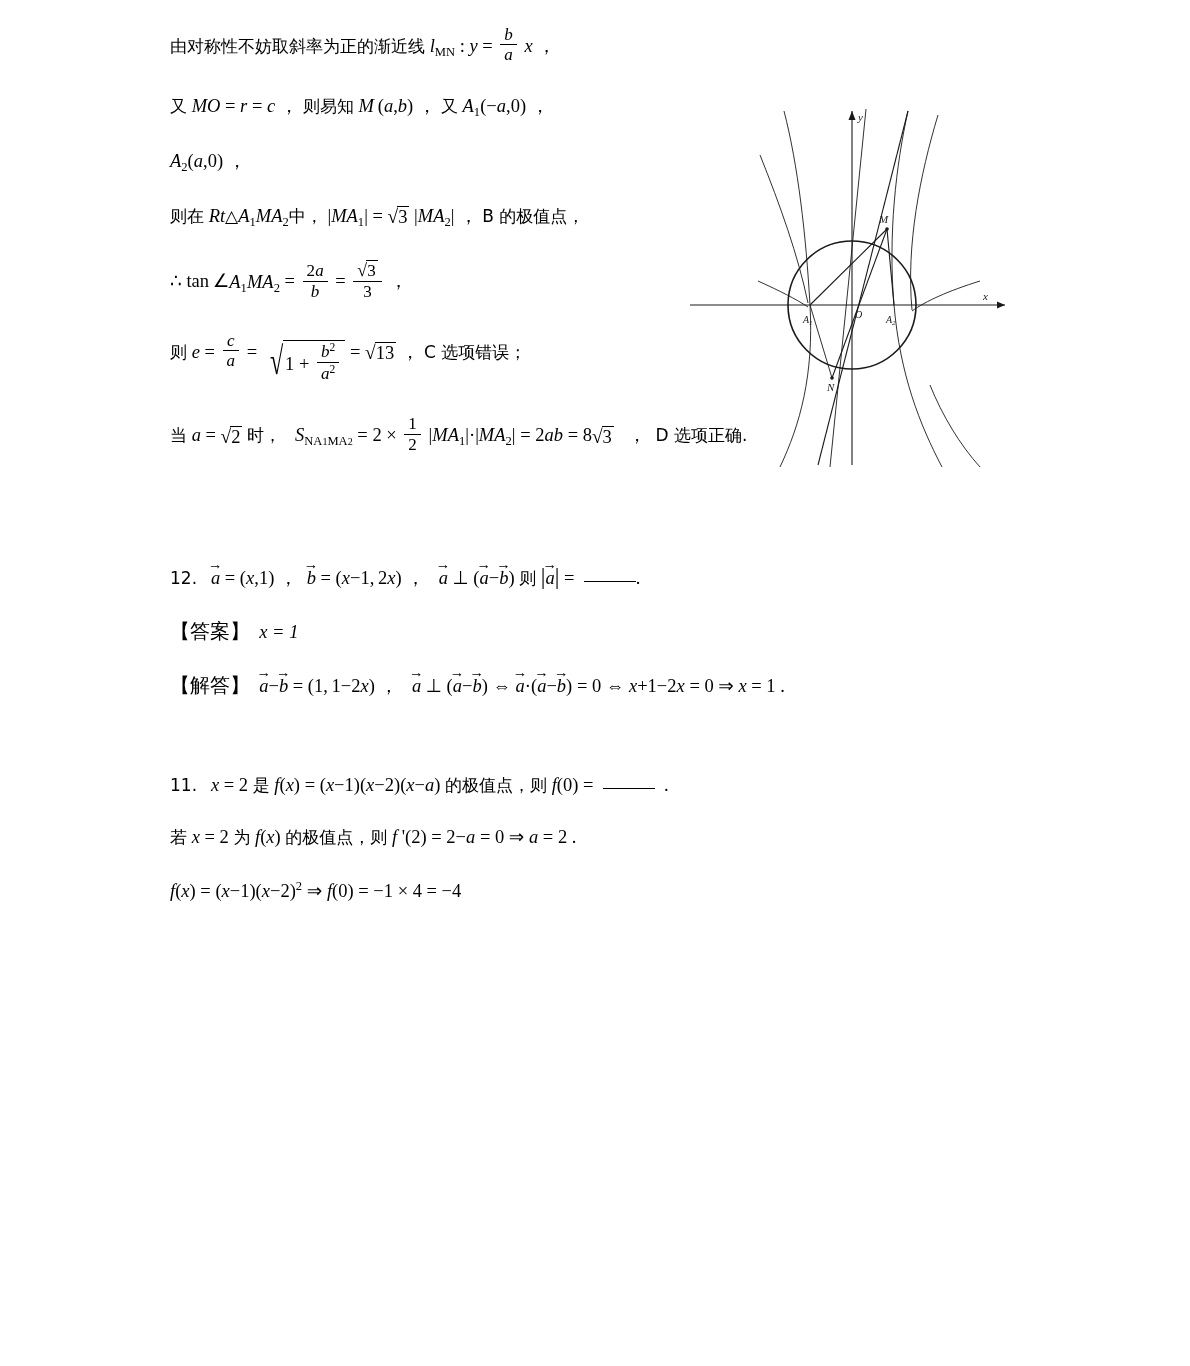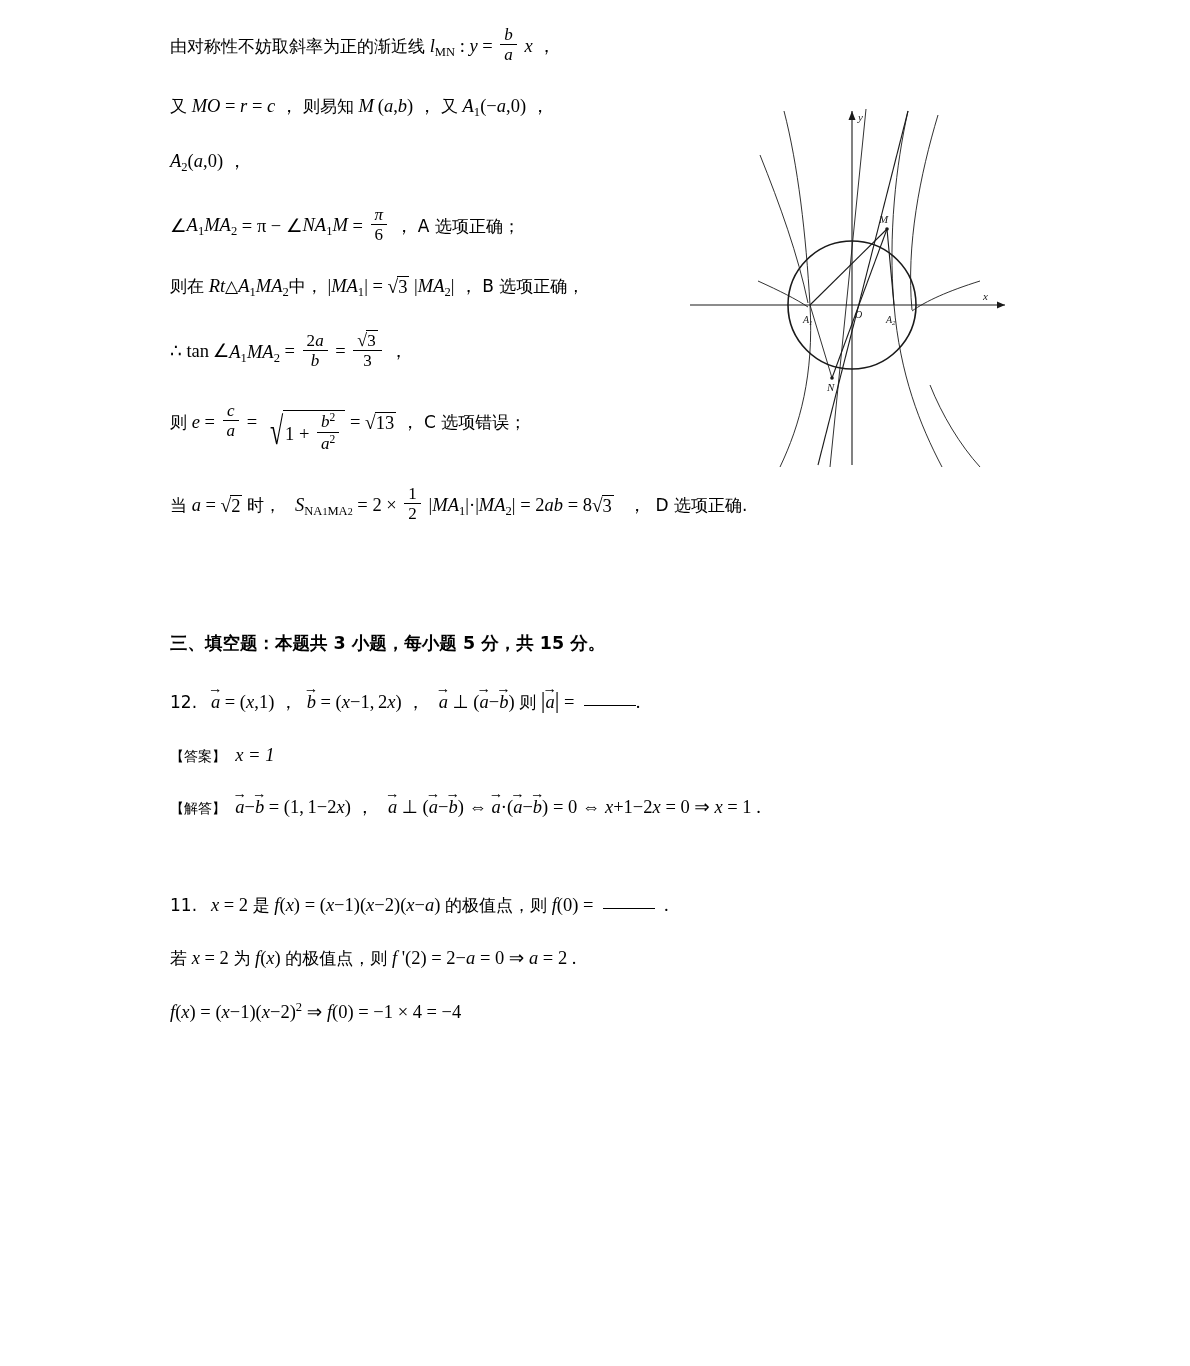--- a/index.html
+++ b/index.html
@@ -83,21 +83,21 @@
     transform: translateX(-52%);
     top: -0.82em;
     font-size: 0.78em;
     font-style: normal;
   }
   .sect-head {
     font-family: "DejaVu Sans", sans-serif;
     font-weight: bold;
     font-size: 17.5px;
   }
-  .ans-tag { font-family: Liberation Mono, monospace; font-size: 14px; }
+  .ans-tag { font-family: Liberation Mono, monospace; font-size: 20px; }
   .blank { display: inline-block; border-bottom: 1.3px solid #000; width: 52px; vertical-align: 2px; }
   .figure {
     position: absolute;
     left: 680px;
     top: 95px;
     width: 340px;
     height: 380px;
   }
   .gap-lg { height: 78px; }
   .gap-md { height: 46px; }
@@ -123,33 +123,28 @@
       <span class="mi">M</span> (<span class="mi">a</span>,<span class="mi">b</span>)&nbsp;，
       <span class="cjk">又</span>
       <span class="mi">A<span class="subn">1</span></span>(−<span class="mi">a</span>,0)&nbsp;，
     </div>
 
     <div class="line">
       <span class="mi">A<span class="subn">2</span></span>(<span class="mi">a</span>,0)&nbsp;，
     </div>
 
 
-    <div class="line">
-      ∠<span class="mi">A<span class="subn">1</span>MA<span class="subn">2</span></span> = π − ∠<span class="mi">NA<span class="subn">1</span>M</span> =
-      <span class="frac"><span class="num"><span class="mi">π</span></span><span class="den">6</span></span>&nbsp;，
-      <span class="cjk">A 选项正确；</span>
-    </div>
 
     <div class="line">
       <span class="cjk">则在</span>
       <span class="mi">Rt</span><span class="cjk">△</span><span class="mi">A<span class="subn">1</span>MA<span class="subn">2</span></span><span class="cjk">中，</span>
       <span class="abs">|<span class="mi">MA<span class="subn">1</span></span>|</span> =
       <span class="sqrt"><span class="rad">√</span><span class="body">3</span></span>
       <span class="abs">|<span class="mi">MA<span class="subn">2</span></span>|</span>&nbsp;，
-      <span class="cjk">B 选项正确，</span>
+      <span class="cjk">B 的极值点，</span>
     </div>
 
     <div class="line">
       ∴ tan ∠<span class="mi">A<span class="subn">1</span>MA<span class="subn">2</span></span> =
       <span class="frac"><span class="num"><span>2</span><span class="mi">a</span></span><span class="den mi">b</span></span>
       =
       <span class="frac"><span class="num"><span class="sqrt"><span class="rad">√</span><span class="body">3</span></span></span><span class="den">3</span></span>&nbsp;，
     </div>
 
     <div class="line" style="">
@@ -173,23 +168,20 @@
       = 2 ×
       <span class="frac"><span class="num">1</span><span class="den">2</span></span>
       <span class="abs">|<span class="mi">MA<span class="subn">1</span></span>|</span>·<span class="abs">|<span class="mi">MA<span class="subn">2</span></span>|</span>
       = 2<span class="mi">ab</span> = 8<span class="sqrt"><span class="rad">√</span><span class="body">3</span></span>
       &nbsp;&nbsp;，&nbsp;
       <span class="cjk">D 选项正确.</span>
     </div>
 
     <div class="gap-lg"></div>
 
-    <div class="line" style="margin-bottom:33px">
-      <span class="sect-head">三、填空题：本题共 3 小题，每小题 5 分，共 15 分。</span>
-    </div>
 
     <div class="line">
       <span class="cjk">12.</span>&nbsp;&nbsp;
       <span class="mi vecbar">a</span> = (<span class="mi">x</span>,1)&nbsp;，&nbsp;
       <span class="mi vecbar">b</span> = (<span class="mi">x</span>−1, 2<span class="mi">x</span>)&nbsp;，&nbsp;&nbsp;
       <span class="mi vecbar">a</span> ⊥ (<span class="mi vecbar">a</span>−<span class="mi vecbar">b</span>)
       <span class="cjk">则</span>
       <span class="abs" style="font-size:1.25em">|<span class="mi vecbar" style="font-size:0.8em">a</span>|</span> = &nbsp;<span class="blank"></span>.
     </div>
 

